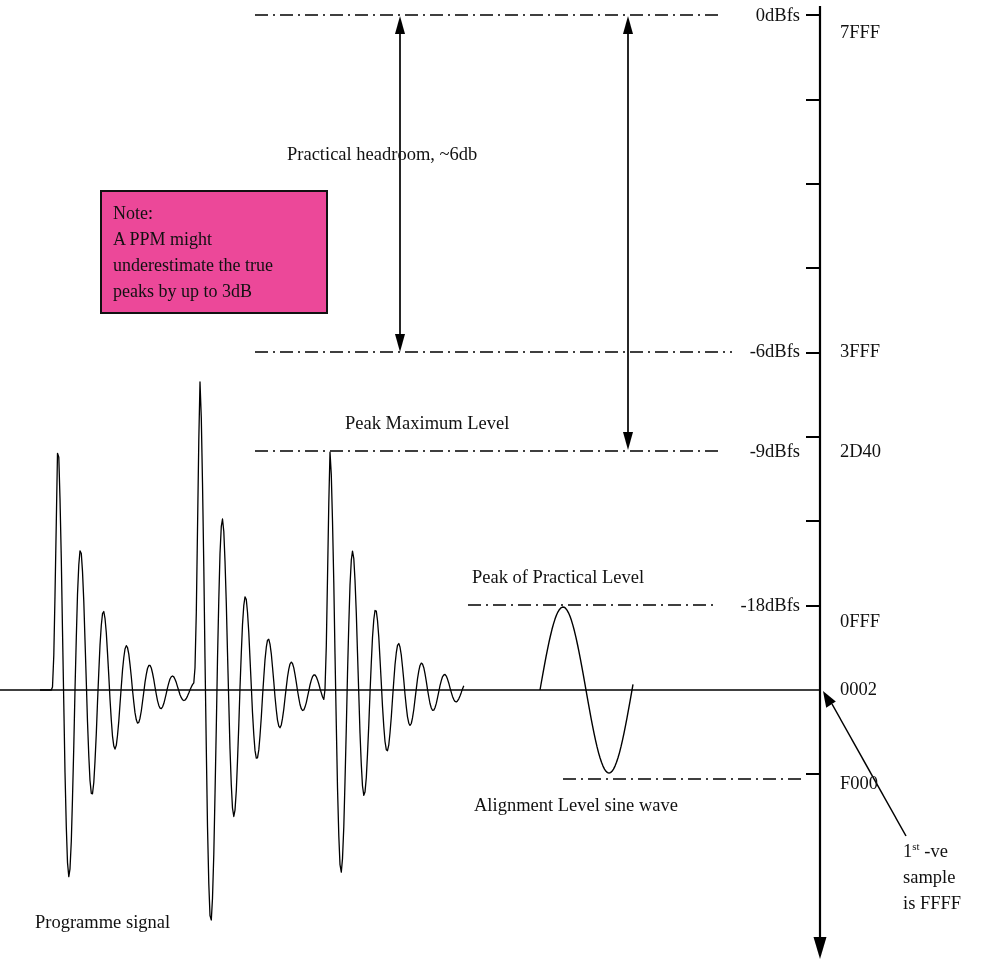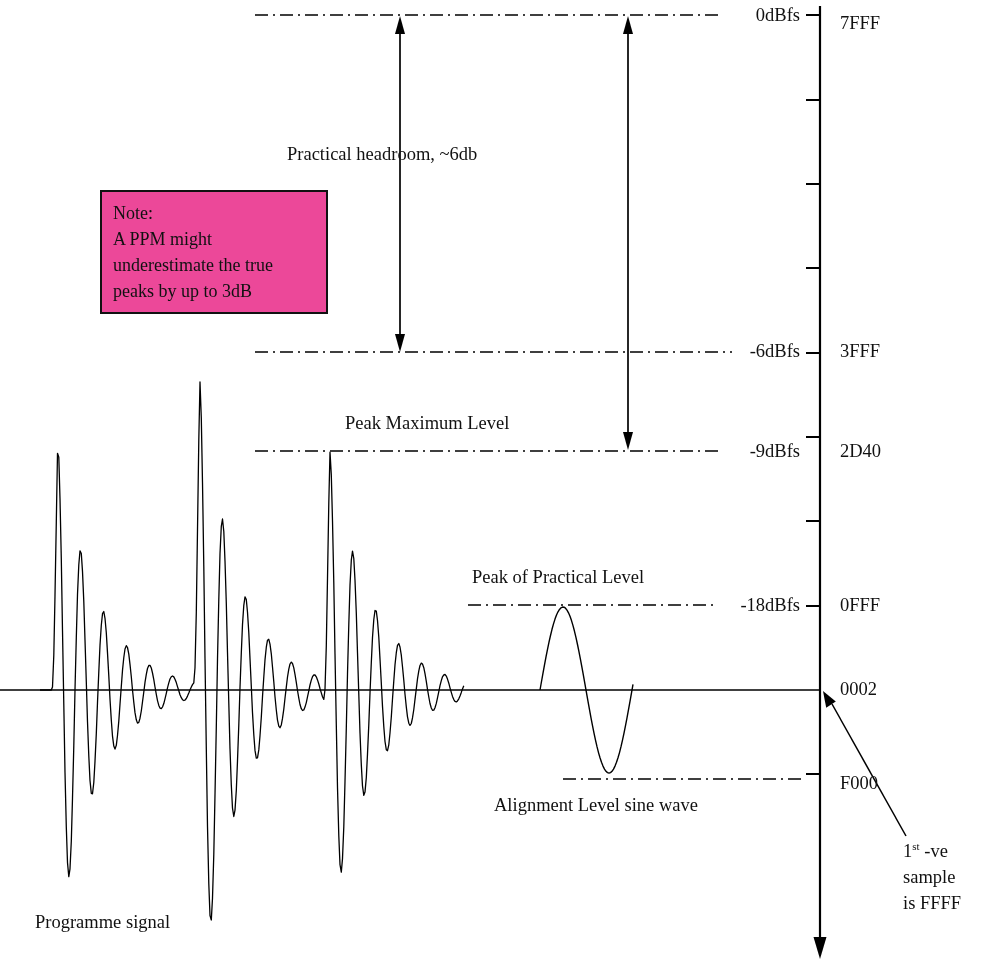--- a/index.html
+++ b/index.html
@@ -63,31 +63,31 @@
     <path d="M540.0 690.0L541.5 681.5L543.0 673.1L544.5 664.9L546.0 656.9L547.5 649.3L549.0 642.1L550.5 635.5L552.0 629.3L553.5 623.9L555.0 619.1L556.5 615.0L558.0 611.8L559.5 609.4L561.0 607.8L562.5 607.0L564.0 607.2L565.5 608.2L567.0 610.1L568.5 612.8L570.0 616.3L571.5 620.6L573.0 625.6L574.5 631.3L576.0 637.6L577.5 644.5L579.0 651.8L580.5 659.6L582.0 667.6L583.5 675.9L585.0 684.3L586.5 692.8L588.0 701.3L589.5 709.7L591.0 717.8L592.5 725.6L594.0 733.1L595.5 740.2L597.0 746.7L598.5 752.6L600.0 757.8L601.5 762.3L603.0 766.1L604.5 769.1L606.0 771.3L607.5 772.6L609.0 773.0L610.5 772.6L612.0 771.3L613.5 769.1L615.0 766.1L616.5 762.3L618.0 757.8L619.5 752.6L621.0 746.7L622.5 740.2L624.0 733.1L625.5 725.6L627.0 717.8L628.5 709.7L630.0 701.3L631.5 692.8L633.0 684.3" class="stroke" stroke-width="1.4" stroke-linejoin="round"></path>
 
     <path d="M40 690L40.0 690.0L41.3 690.0L42.5 690.0L43.8 690.0L45.0 690.0L46.3 690.0L47.5 690.0L48.8 690.0L50.0 690.0L51.3 690.0L52.5 687.1L53.8 655.3L55.0 595.4L56.3 521.9L57.5 453.3L58.8 457.1L60.0 498.5L61.3 559.0L62.5 630.6L63.8 704.6L65.0 772.4L66.3 826.9L67.5 862.6L68.8 876.6L70.0 868.8L71.3 841.2L72.5 798.2L73.8 745.7L75.0 690.0L76.3 637.7L77.5 594.5L78.8 564.7L80.0 550.8L81.3 553.5L82.5 571.4L83.8 601.6L85.0 640.0L86.3 681.7L87.5 721.8L88.8 755.9L90.0 780.5L91.3 793.4L92.5 793.8L93.8 782.5L95.0 761.4L96.3 733.6L97.5 702.5L98.8 671.9L100.0 645.2L101.3 625.2L102.5 613.7L103.8 611.5L105.0 618.3L106.3 632.8L107.5 652.9L108.8 675.9L110.0 699.1L111.3 720.0L112.5 736.1L113.8 746.1L115.0 749.1L116.3 745.3L117.5 735.5L118.8 721.1L120.0 704.1L121.3 686.5L122.5 670.4L123.8 657.5L125.0 649.0L126.3 645.7L127.5 647.5L128.8 654.1L130.0 664.3L131.3 676.8L132.5 690.0L133.8 702.4L135.0 712.7L136.3 719.8L137.5 723.1L138.8 722.4L140.0 718.2L141.3 711.0L142.5 701.9L143.8 692.0L145.0 682.4L146.3 674.4L147.5 668.5L148.8 665.5L150.0 665.3L151.3 668.0L152.5 673.0L153.8 679.6L155.0 687.0L156.3 694.3L157.5 700.6L158.8 705.4L160.0 708.1L161.3 708.7L162.5 707.0L163.8 703.6L165.0 698.8L166.3 693.3L167.5 687.8L168.8 682.9L170.0 679.0L171.3 676.7L172.5 676.0L173.8 676.9L175.0 679.2L176.3 682.6L177.5 686.6L178.8 690.8L180.0 694.7L181.3 697.7L182.5 699.7L183.8 700.5L185.0 700.1L186.3 698.5L187.5 696.1L188.8 693.1L190.0 690.0L191.3 687.0L192.5 684.6L193.8 682.9L195.0 667.7L196.3 612.8L197.5 530.1L198.8 440.0L200.0 381.9L201.3 418.0L202.5 482.4L203.8 566.2L205.0 658.6L206.3 748.6L207.5 826.4L208.8 883.8L210.0 915.6L211.3 920.0L212.5 898.2L213.8 854.3L215.0 794.6L216.3 726.9L217.5 659.4L218.8 599.6L220.0 553.8L221.3 526.3L222.5 519.0L223.8 531.5L225.0 561.0L226.3 603.3L227.5 652.6L228.8 703.0L230.0 748.7L231.3 784.9L232.5 808.1L233.8 816.5L235.0 810.1L236.3 790.5L237.5 760.9L238.8 725.1L240.0 687.7L241.3 652.9L242.5 624.5L243.8 605.3L245.0 596.9L246.3 599.5L247.5 612.2L248.8 632.8L250.0 658.6L251.3 686.3L252.5 712.6L253.8 734.7L255.0 750.4L256.3 758.2L257.5 757.9L258.8 749.9L260.0 735.7L261.3 717.2L262.5 696.8L263.8 677.0L265.0 659.9L266.3 647.2L267.5 640.2L268.8 639.3L270.0 644.1L271.3 653.8L272.5 667.0L273.8 681.9L275.0 696.8L276.3 710.0L277.5 720.1L278.8 726.1L280.0 727.7L281.3 724.9L282.5 718.4L283.8 709.1L285.0 698.2L286.3 687.1L287.5 677.0L288.8 669.1L290.0 664.0L291.3 662.1L292.5 663.5L293.8 667.9L295.0 674.4L296.3 682.3L297.5 690.5L298.8 698.2L300.0 704.5L301.3 708.7L302.5 710.5L303.8 709.9L305.0 707.1L306.3 702.6L307.5 696.9L308.8 690.8L310.0 685.0L311.3 680.1L312.5 676.7L313.8 675.0L315.0 675.0L316.3 676.8L317.5 679.9L318.8 684.0L320.0 688.5L321.3 692.9L322.5 696.7L323.8 699.4L325.0 689.5L326.3 645.9L327.5 578.3L328.8 503.1L330.0 452.1L331.3 474.9L332.5 520.8L333.8 583.1L335.0 653.9L336.3 724.7L337.5 787.5L338.8 835.7L340.0 864.6L341.3 872.1L342.5 858.6L343.8 826.8L345.0 781.4L346.3 728.3L347.5 673.9L348.8 624.4L350.0 585.3L351.3 560.2L352.5 551.2L353.8 558.5L355.0 580.2L356.3 613.0L357.5 652.7L358.8 694.3L360.0 733.0L361.3 764.6L362.5 786.0L363.8 795.3L365.0 792.1L366.3 777.6L367.5 754.0L368.8 724.6L370.0 692.9L371.3 662.8L372.5 637.4L373.8 619.5L375.0 610.5L376.3 611.1L377.5 620.5L378.8 637.3L380.0 659.0L381.3 683.0L382.5 706.4L383.8 726.6L385.0 741.5L386.3 749.7L387.5 750.7L388.8 744.8L390.0 733.0L391.3 717.0L392.5 699.0L393.8 680.9L395.0 664.9L396.3 652.7L397.5 645.4L398.8 643.5L400.0 647.0L401.3 655.2L402.5 666.8L403.8 680.4L405.0 694.3L406.3 706.9L407.5 716.8L408.8 723.2L410.0 725.4L411.3 723.5L412.5 717.9L413.8 709.5L415.0 699.4L416.3 688.8L417.5 678.9L418.8 670.9L420.0 665.5L421.3 663.1L422.5 664.0L423.8 667.7L425.0 673.7L426.3 681.3L427.5 689.4L428.8 697.0L430.0 703.5L431.3 708.0L432.5 710.3L433.8 710.1L435.0 707.7L436.3 703.4L437.5 697.8L438.8 691.7L440.0 685.7L441.3 680.6L442.5 676.8L443.8 674.8L445.0 674.5L446.3 676.1L447.5 679.1L448.8 683.2L450.0 687.8L451.3 692.4L452.5 696.4L453.8 699.6L455.0 701.4L456.3 701.9L457.5 700.9L458.8 698.8L460.0 695.9L461.3 692.4L462.5 688.9L463.8 685.7" class="stroke" stroke-width="1.3" stroke-linejoin="round"></path>
   </svg>
 
   <div class="lbl right" style="left:700px;top:4px;">0dBfs</div>
   <div class="lbl right" style="left:700px;top:340px;">-6dBfs</div>
   <div class="lbl right" style="left:700px;top:440px;">-9dBfs</div>
   <div class="lbl right" style="left:700px;top:594px;">-18dBfs</div>
 
-  <div class="lbl hex" style="top:12px;text-align:right;">7FFF</div>
+  <div class="lbl hex" style="top:21px;text-align:right;">7FFF</div>
   <div class="lbl hex" style="top:340px;">3FFF</div>
   <div class="lbl hex" style="top:440px;">2D40</div>
-  <div class="lbl hex" style="top:594px;">0FFF</div>
+  <div class="lbl hex" style="top:610px;">0FFF</div>
   <div class="lbl hex" style="top:678px;">0002</div>
   <div class="lbl hex" style="top:772px;">F000</div>
 
   <div class="lbl" style="left:287px;top:143px;">Practical headroom, ~6db</div>
   <div class="lbl" style="left:345px;top:412px;">Peak Maximum Level</div>
   <div class="lbl" style="left:472px;top:566px;">Peak of Practical Level</div>
-  <div class="lbl" style="left:494px;top:794px;">Alignment Level sine wave</div>
+  <div class="lbl" style="left:474px;top:794px;">Alignment Level sine wave</div>
   <div class="lbl" style="left:35px;top:911px;">Programme signal</div>
 
   <div id="note-box">
     <div>Note:</div>
     <div>A PPM might</div>
     <div>underestimate the true</div>
     <div>peaks by up to 3dB</div>
   </div>
 
   <div class="lbl" id="neg-sample-note">

